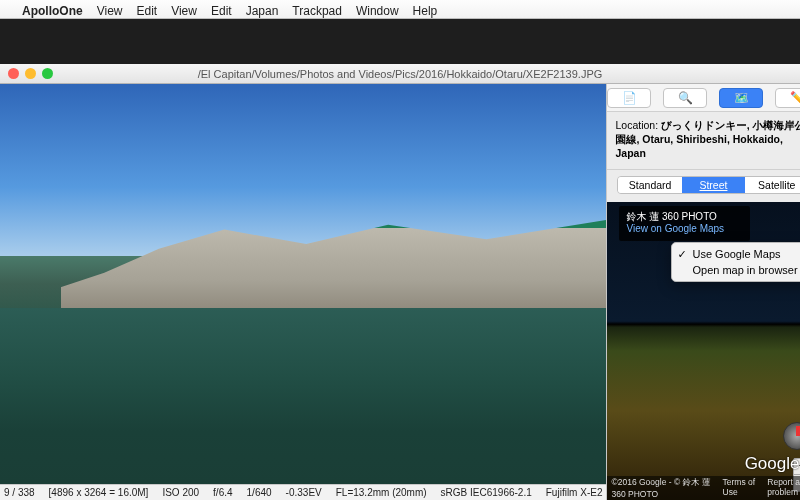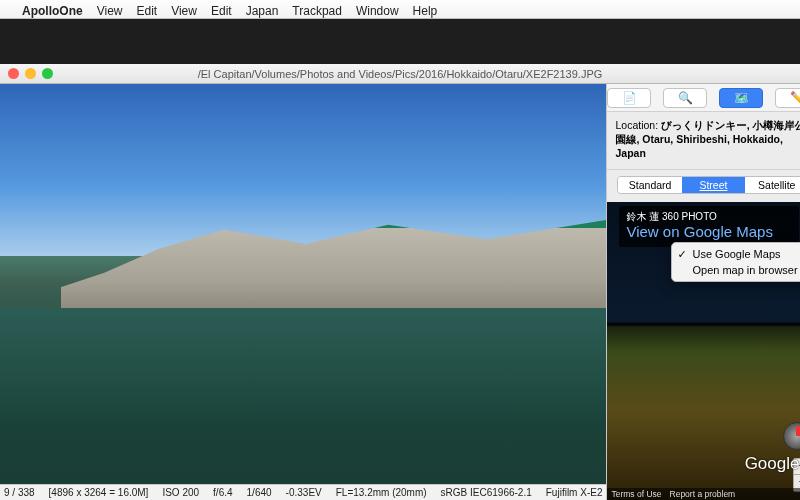--- a/index.html
+++ b/index.html
@@ -113,21 +113,21 @@
   .map {
     flex:1; position:relative; overflow:hidden;
     background: linear-gradient(180deg,#06101e 0%,#0a1a2e 40%,#000 41%,#1a2410 42%,#3a4a1a 50%,#594b18 70%,#2b1f08 100%);
   }
   .map .badge {
     position:absolute; top:4px; left:12px;
     background:rgba(0,0,0,0.75); color:#fff;
     padding:5px 26px 5px 7px; border-radius:2px;
     font-size:10px; line-height:1.25;
   }
-  .map .badge .vom { color:#79b8ff; font-size:15px;}
+  .map .badge .vom { color:#79b8ff; font-size:10px;}
   .context {
     position:absolute; top:40px; right:8px;
     background:#f3f3f3; border:1px solid #b8b8b8; border-radius:5px;
     box-shadow:0 4px 14px rgba(0,0,0,0.35);
     font-size:11px; padding:3px 0; min-width:140px;
   }
   .context .row { padding:2px 10px 2px 20px; position:relative; cursor:default;}
   .context .row .chk { position:absolute; left:5px;}
   .compass {
     position:absolute; right:8px; bottom:50px;
@@ -243,20 +243,21 @@
         </div>
 
         <div class="compass"></div>
         <div class="zoom">
           <div>+</div>
           <div>−</div>
         </div>
         <div class="gbrand">Google</div>
 
         <div class="attr">
+          <span>©2016 Google - © 鈴木 蓮 360 PHOTO</span>
           <span class="r">
             <span>Terms of Use</span>
             <span>Report a problem</span>
           </span>
         </div>
       </div>
     </div>
   </div>
 </div>
 

